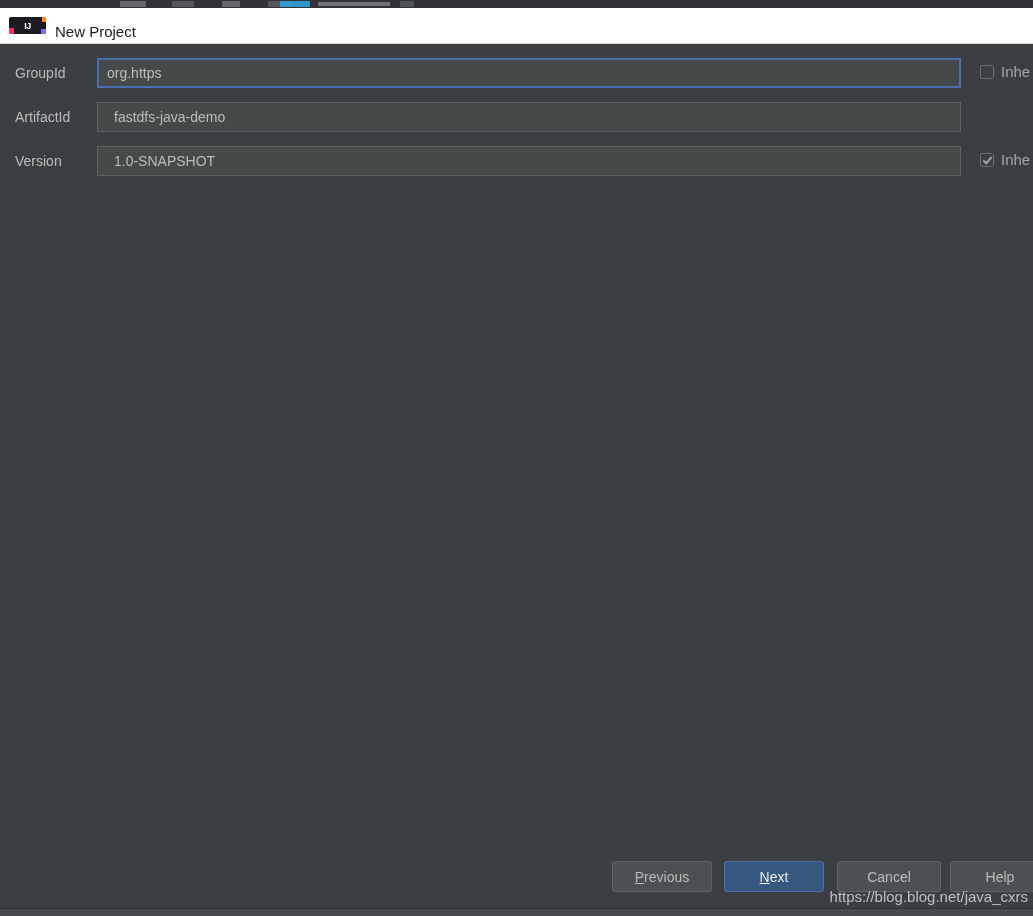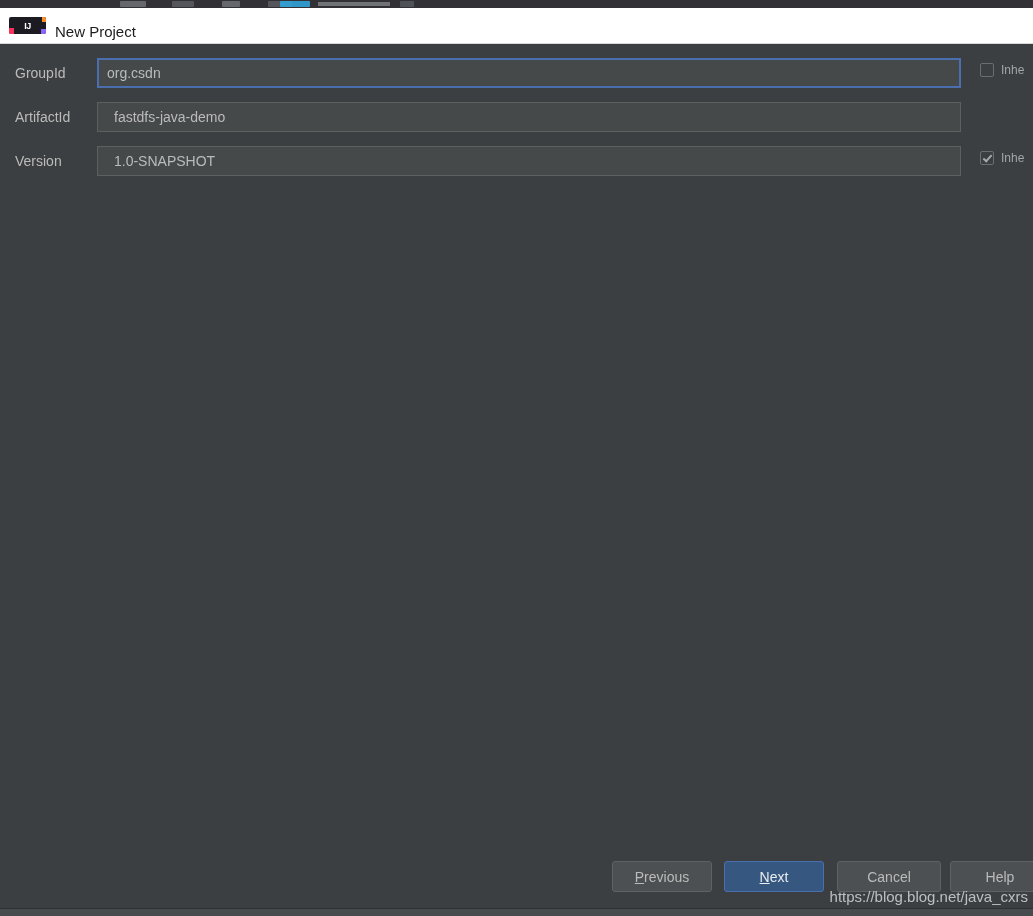--- a/index.html
+++ b/index.html
@@ -188,21 +188,21 @@
     content: "";
     position: absolute;
     left: 4px; top: 1px;
     width: 3px; height: 7px;
     border: solid #a9a9a9;
     border-width: 0 2px 2px 0;
     transform: rotate(42deg);
   }
   .cbox-label {
     margin-left: 7px;
-    font-size: 12px;
+    font-size: 15px;
     color: #a3a5a7;
   }
 
   
   .button-bar {
     position: absolute;
     left: 0;
     top: 853px;
     width: 1033px;
     height: 40px;
@@ -277,21 +277,21 @@
       <div class="accent-c"></div>
       <div class="ij-letters">IJ</div>
     </div>
     <div class="title-text">New Project</div>
   </div>
 
   <div class="dlg-body">
 
     <div class="form-row r1">
       <div class="field-label">GroupId</div>
-      <div class="text-field focused" title="GroupId">org.csdn</div>
+      <div class="text-field focused" title="GroupId">org.https</div>
       <div class="checkbox-wrap">
         <span class="cbox"></span>
         <span class="cbox-label">Inhe</span>
       </div>
     </div>
 
     <div class="form-row r2">
       <div class="field-label">ArtifactId</div>
       <div class="text-field" title="ArtifactId">fastdfs-java-demo</div>
     </div>

